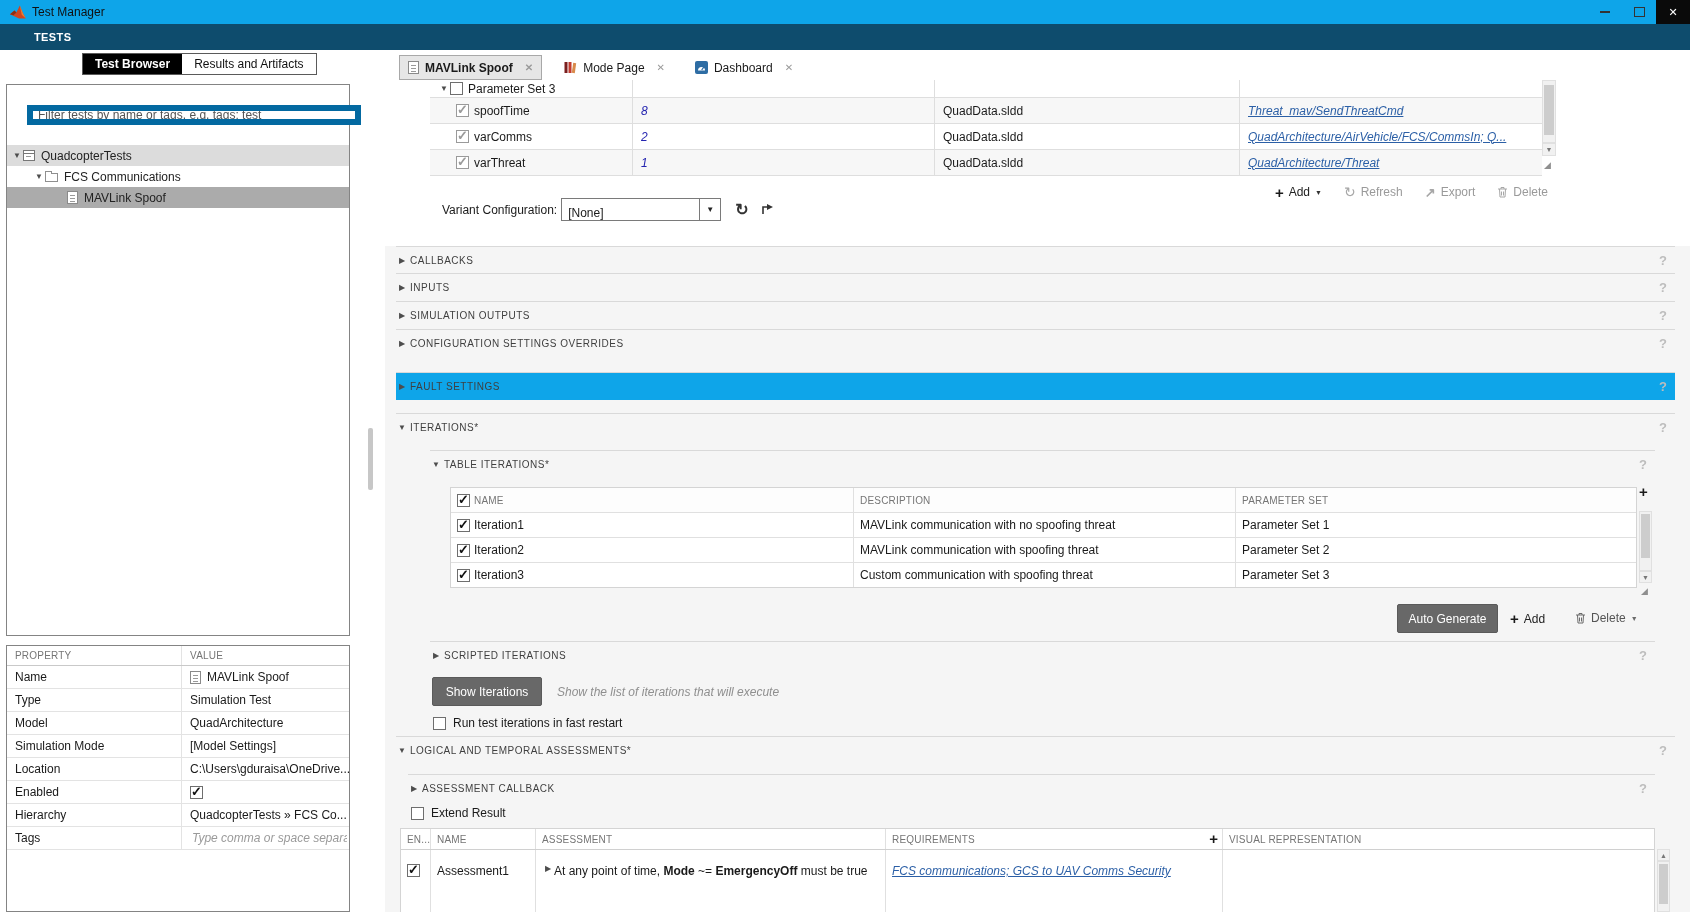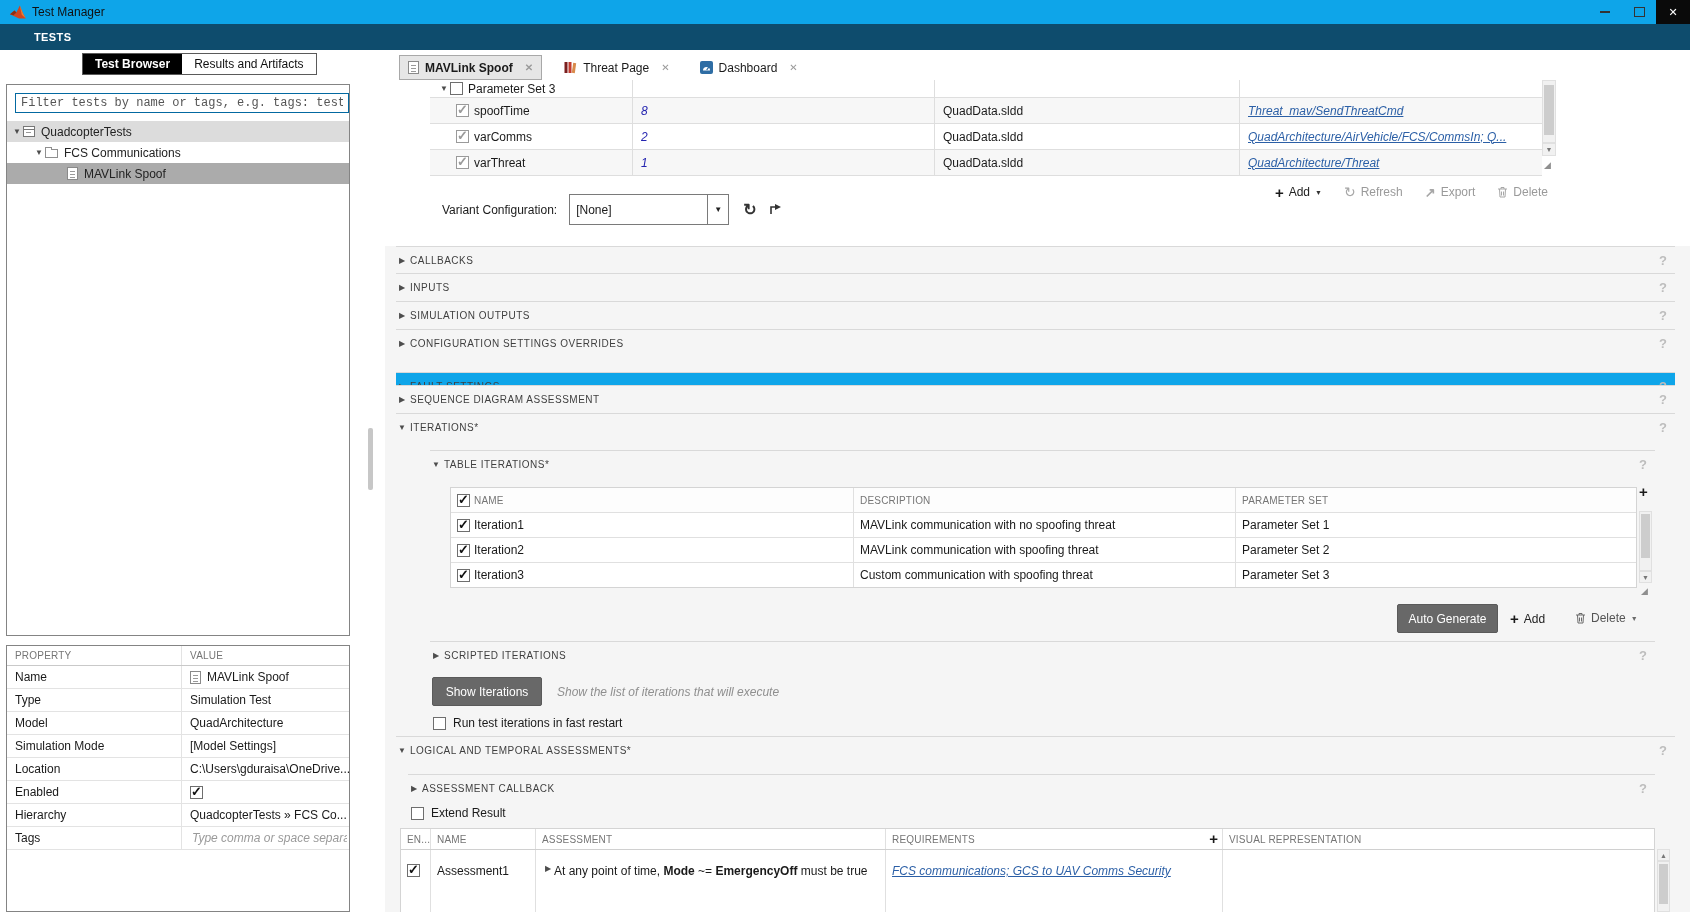--- a/index.html
+++ b/index.html
@@ -16,21 +16,21 @@
   .wmax i{display:block;width:9px;height:8px;border:1px solid #333;}
   .wclose::before{content:"✕";font-size:11px;}
   
   .ribbon{position:absolute;left:0;top:24px;width:1690px;height:26px;background:#0e4c6d;color:#fff;display:flex;align-items:center;}
   .ribbon span{margin-left:34px;font-size:11px;font-weight:bold;letter-spacing:.4px;}
   
   .ltabs{position:absolute;left:82px;top:53px;height:22px;display:flex;border:1px solid #5a5a5a;box-sizing:border-box;}
   .ltab{padding:0 12px;display:flex;align-items:center;font-size:12px;background:#fff;color:#111;cursor:pointer;}
   .ltab.active{background:#000;color:#fff;font-weight:bold;}
   .treepanel{position:absolute;left:6px;top:84px;width:344px;height:552px;border:1px solid #848484;background:#fff;box-sizing:border-box;}
-  .filter{margin:8px;width:calc(100% - 8px);height:20px;border:1px solid #0369a1;box-sizing:border-box;padding:0 5px;font-size:12px;font-family:Liberation Mono, monospace;color:#222;}
+  .filter{margin:20px;width:calc(100% - 8px);height:20px;border:6px solid #0369a1;box-sizing:border-box;padding:0 5px;font-size:12px;font-family:Liberation Sans, sans-serif;color:#222;}
   .filter::placeholder{color:#555;opacity:1;}
   .trow{height:21px;display:flex;align-items:center;cursor:pointer;}
   .trow.hl{background:#dcdcdc;}
   .trow.sel{background:#ababab;}
   .car{display:inline-block;width:12px;text-align:center;color:#4d4d4d;font-size:8px;flex:none;}
   .car.r::before{content:"▶";}
   .car.d::before{content:"▼";}
   .suite-ic{width:12px;height:11px;border:1px solid #777;background:#fff;position:relative;flex:none;box-sizing:border-box;}
   .suite-ic::before{content:"";position:absolute;left:0;right:0;top:2px;height:1px;background:#777;}
   .suite-ic::after{content:"";position:absolute;left:2px;top:5px;width:5px;height:1px;background:#999;}
@@ -85,21 +85,21 @@
   
   .tbar{position:absolute;top:101px;height:22px;right:142px;display:flex;align-items:center;gap:22px;}
   .tbi{display:inline-flex;align-items:center;gap:5px;color:#9a9a9a;font-size:12px;cursor:pointer;}
   .tbi.en{color:#222;}
   .plus{font-weight:bold;font-size:15px;color:#1a1a1a;line-height:1;}
   .ddcaret{font-size:7px;color:#333;}
   .refresh-g::before{content:"↻";font-size:14px;color:#a7a7a7;}
   .export-g::before{content:"↗";font-size:13px;color:#a7a7a7;font-weight:bold;}
   
   .variant{position:absolute;left:57px;top:117px;height:25px;display:flex;align-items:center;}
-  .dd{width:160px;height:31px;background:#fff;border:1px solid #7a7a7a;display:flex;align-items:center;box-sizing:border-box;margin-left:12px;cursor:pointer;}
+  .dd{width:160px;height:23px;background:#fff;border:1px solid #7a7a7a;display:flex;align-items:flex-end;box-sizing:border-box;margin-left:4px;cursor:pointer;}
   .dd .val{flex:1;padding:0 6px;}
   .dd .ddbtn{width:20px;align-self:stretch;border-left:1px solid #7a7a7a;display:flex;align-items:center;justify-content:center;font-size:8px;color:#222;}
   .refresh-d::before{content:"↻";font-size:16px;color:#333;font-weight:bold;}
   
   .sect{position:absolute;left:11px;width:1279px;height:27px;border-top:1px solid #d9d9d9;display:flex;align-items:center;cursor:pointer;}
   .slab{font-size:10px;color:#3f3f3f;letter-spacing:.5px;margin-left:2px;}
   .help{position:absolute;right:8px;color:#bdbdbd;font-weight:bold;font-size:13px;cursor:pointer;}
   .help::before{content:"?";}
   .subsect{position:absolute;height:26px;border-top:1px solid #d9d9d9;display:flex;align-items:center;cursor:pointer;}
   
@@ -258,21 +258,21 @@
       <span class="doc-ic"></span>
       <span>MAVLink Spoof</span>
       <span class="x"></span>
     </div>
     <div class="dtab">
       <svg width="13" height="13">
         <rect x="0.5" y="1" width="3" height="11" fill="#7a1f1f"></rect>
         <rect x="4.5" y="1" width="3" height="11" fill="#c23a2e"></rect>
         <rect x="8.5" y="2" width="3" height="10" fill="#d98a4a" transform="rotate(8 10 7)"></rect>
       </svg>
-      <span>Threat Page</span>
+      <span>Mode Page</span>
       <span class="x"></span>
     </div>
     <div class="dtab">
       <svg width="13" height="13">
         <rect width="13" height="13" rx="2" fill="#2e6da4"></rect>
         <path d="M3 9.5 a3.5 3.5 0 0 1 7 0 Z" fill="#fff"></path>
         <rect x="6.1" y="4.5" width="1.2" height="4.5" fill="#2e6da4" transform="rotate(35 6.7 9)"></rect>
       </svg>
       <span>Dashboard</span>
       <span class="x"></span>
@@ -399,25 +399,20 @@
     <div class="sect" style="top:249px;background:#f5f5f5">
       <span class="car r"></span>
       <span class="slab">CONFIGURATION SETTINGS OVERRIDES</span>
       <span class="help"></span>
     </div>
     <div class="sect" style="top:292px;background:#0ea5e9">
       <span class="car r"></span>
       <span class="slab">FAULT SETTINGS</span>
       <span class="help"></span>
     </div>
-    <div class="sect" style="top:305px;background:#f5f5f5">
-      <span class="car r"></span>
-      <span class="slab">SEQUENCE DIAGRAM ASSESSMENT</span>
-      <span class="help"></span>
-    </div>
 
     <div class="sect" style="top:333px;background:#f5f5f5">
       <span class="car d"></span>
       <span class="slab">ITERATIONS*</span>
       <span class="help"></span>
     </div>
 
     <div class="subsect" style="left:45px;top:370px;width:1225px">
       <span class="car d"></span>
       <span class="slab">TABLE ITERATIONS*</span>

